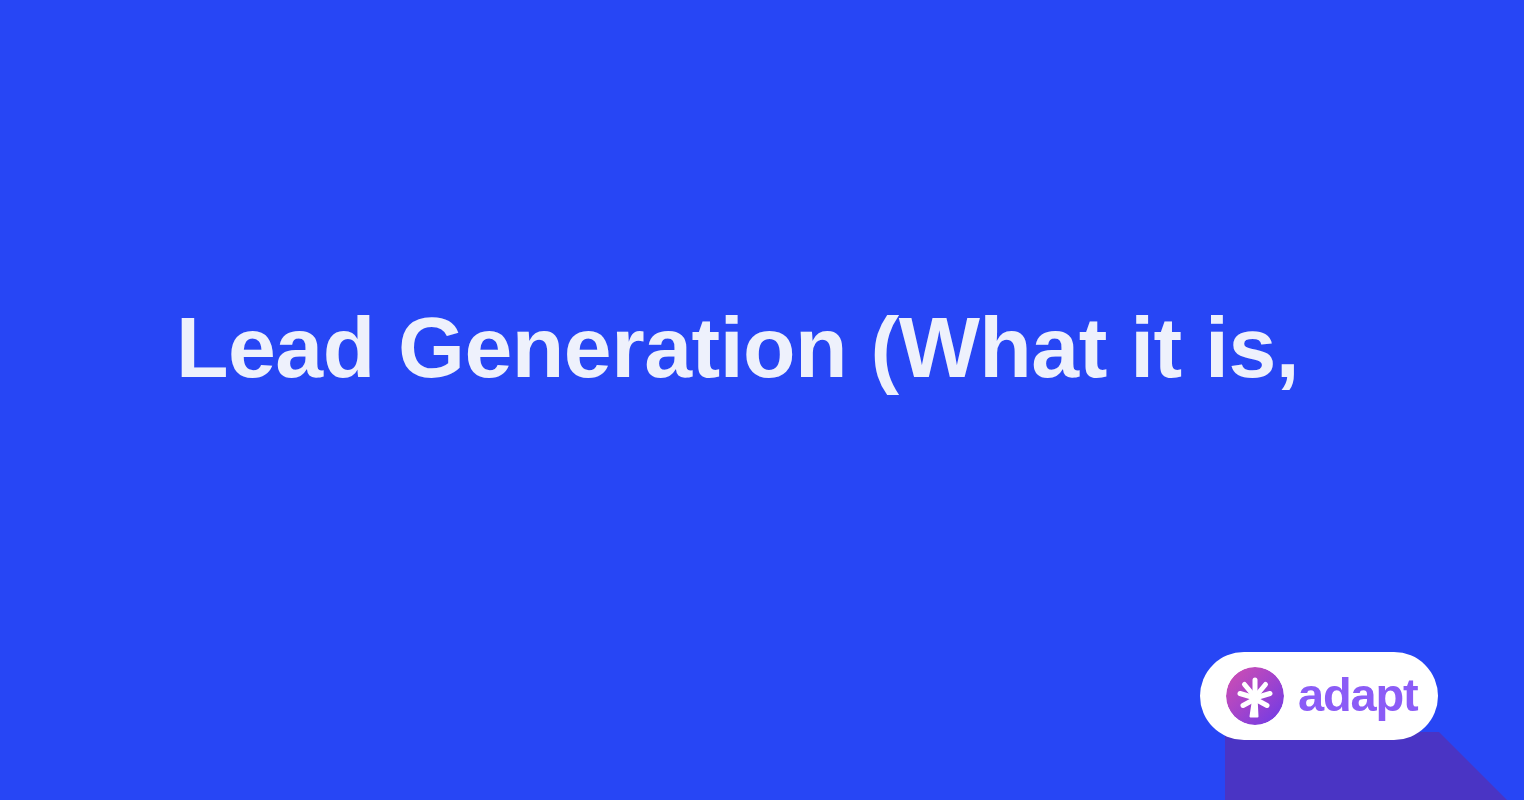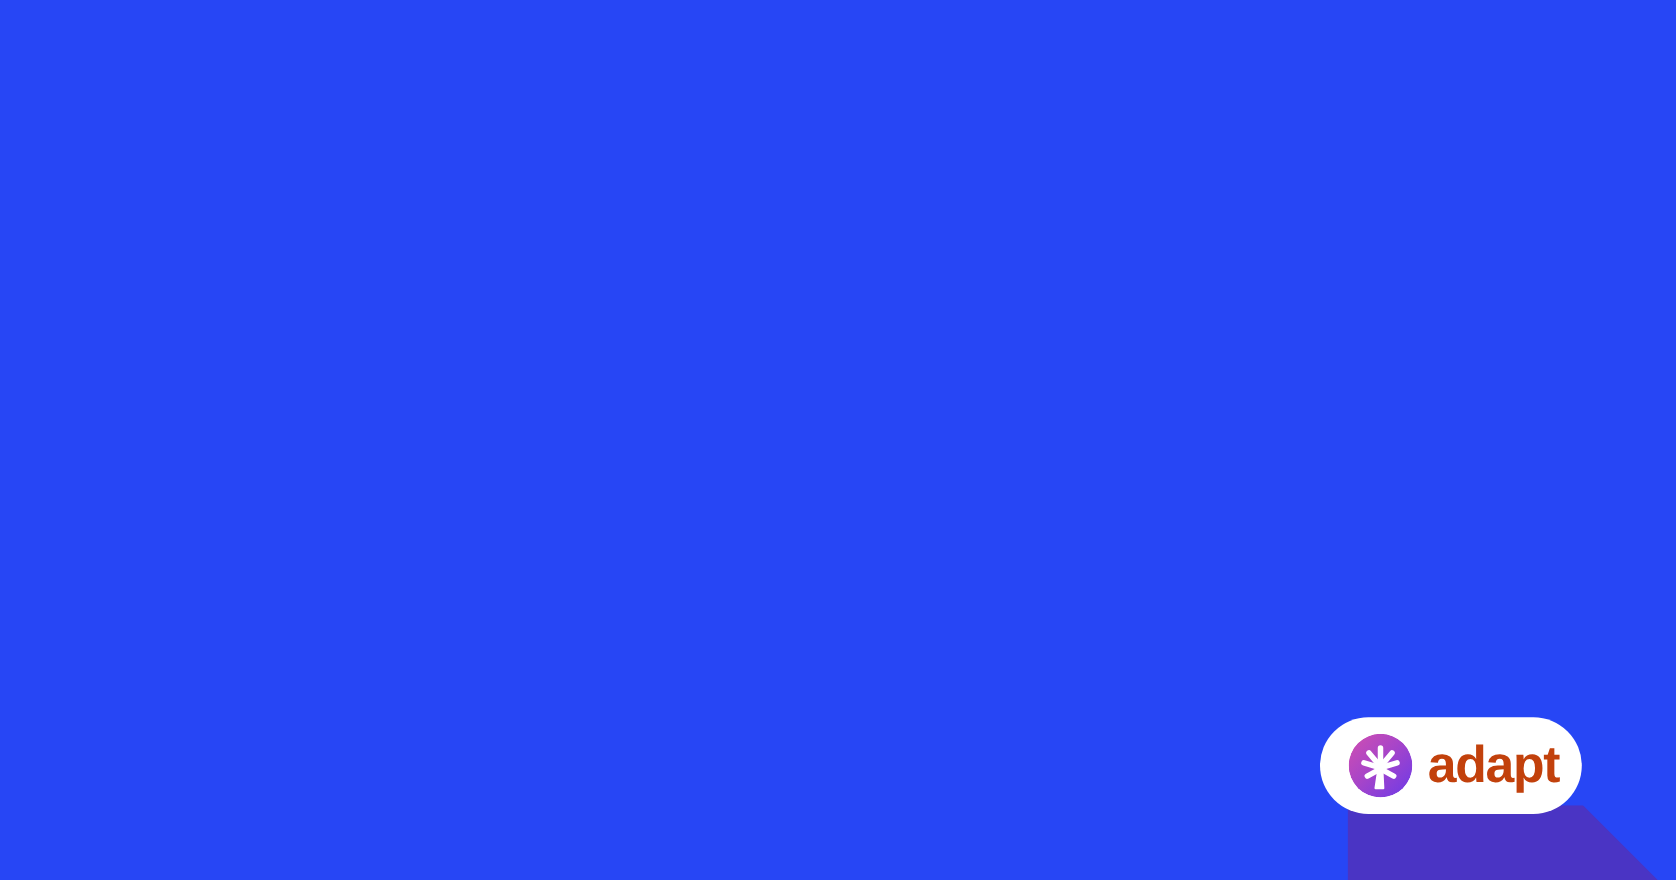--- a/index.html
+++ b/index.html
@@ -78,21 +78,21 @@
     position: relative;
   }
   #logo-mark svg { display: block; width: 58px; height: 58px; }
 
   #logo-wordmark {
     font-family: "Liberation Sans", sans-serif;
     font-weight: 700;
     font-size: 47px;
     line-height: 47px;
     letter-spacing: -1.2px;
-    color: #c2410c;
+    color: #8b5cf6;
     position: relative;
     top: -2px;
   }
 </style>
 </head>
 <body>
 
 <div id="banner">
 
   <div id="logo-shadow">
@@ -103,20 +103,21 @@
           <polygon points="0,60 214,60 460,306 460,420 36,420 0,384"></polygon>
         </clipPath>
       </defs>
       <g clip-path="url(#shadowClip)">
         <rect x="0" y="0" width="460" height="420" fill="#4A34C4"></rect>
       </g>
     </svg>
   </div>
 
   <h1 id="headline">
+    <span class="line">Lead Generation (What it is,</span>
   </h1>
 
   <div id="logo-badge">
     <span id="logo-mark">
       <svg viewBox="0 0 58 58" xmlns="http://www.w3.org/2000/svg" aria-hidden="true">
         <defs>
           <linearGradient id="markGrad" x1="0%" y1="0%" x2="100%" y2="100%">
             <stop offset="0%" stop-color="#D24FB0"></stop>
             <stop offset="45%" stop-color="#A845C8"></stop>
             <stop offset="100%" stop-color="#6B3AE8"></stop>

